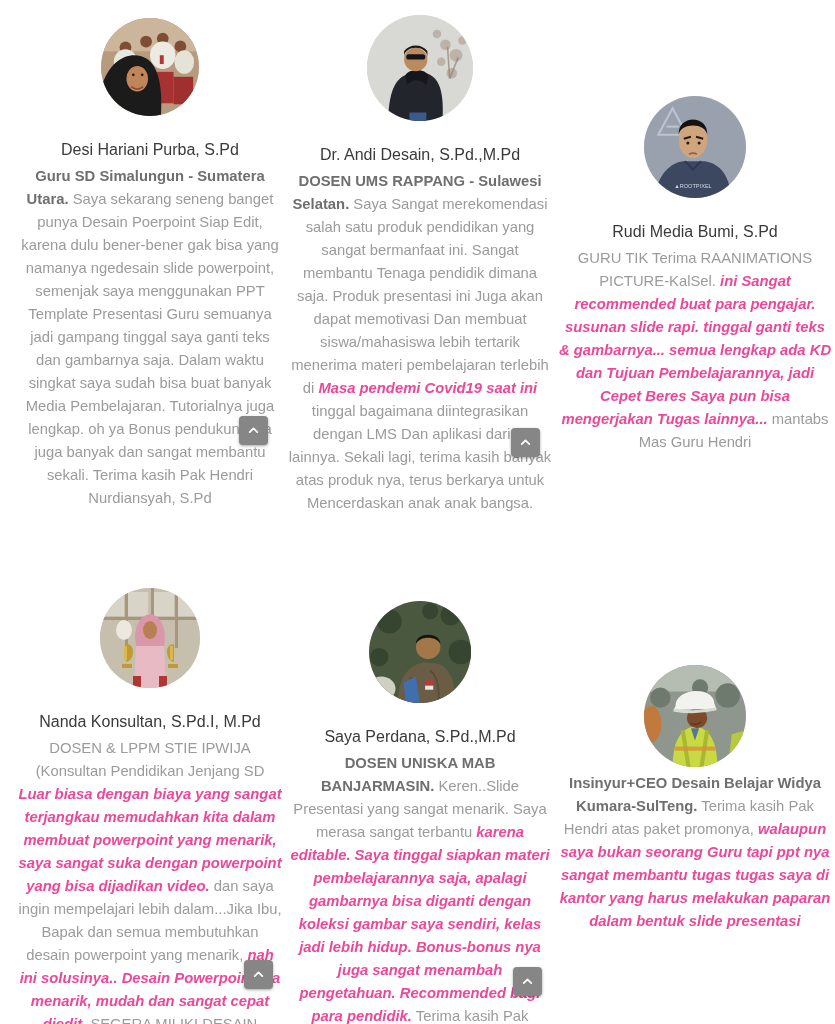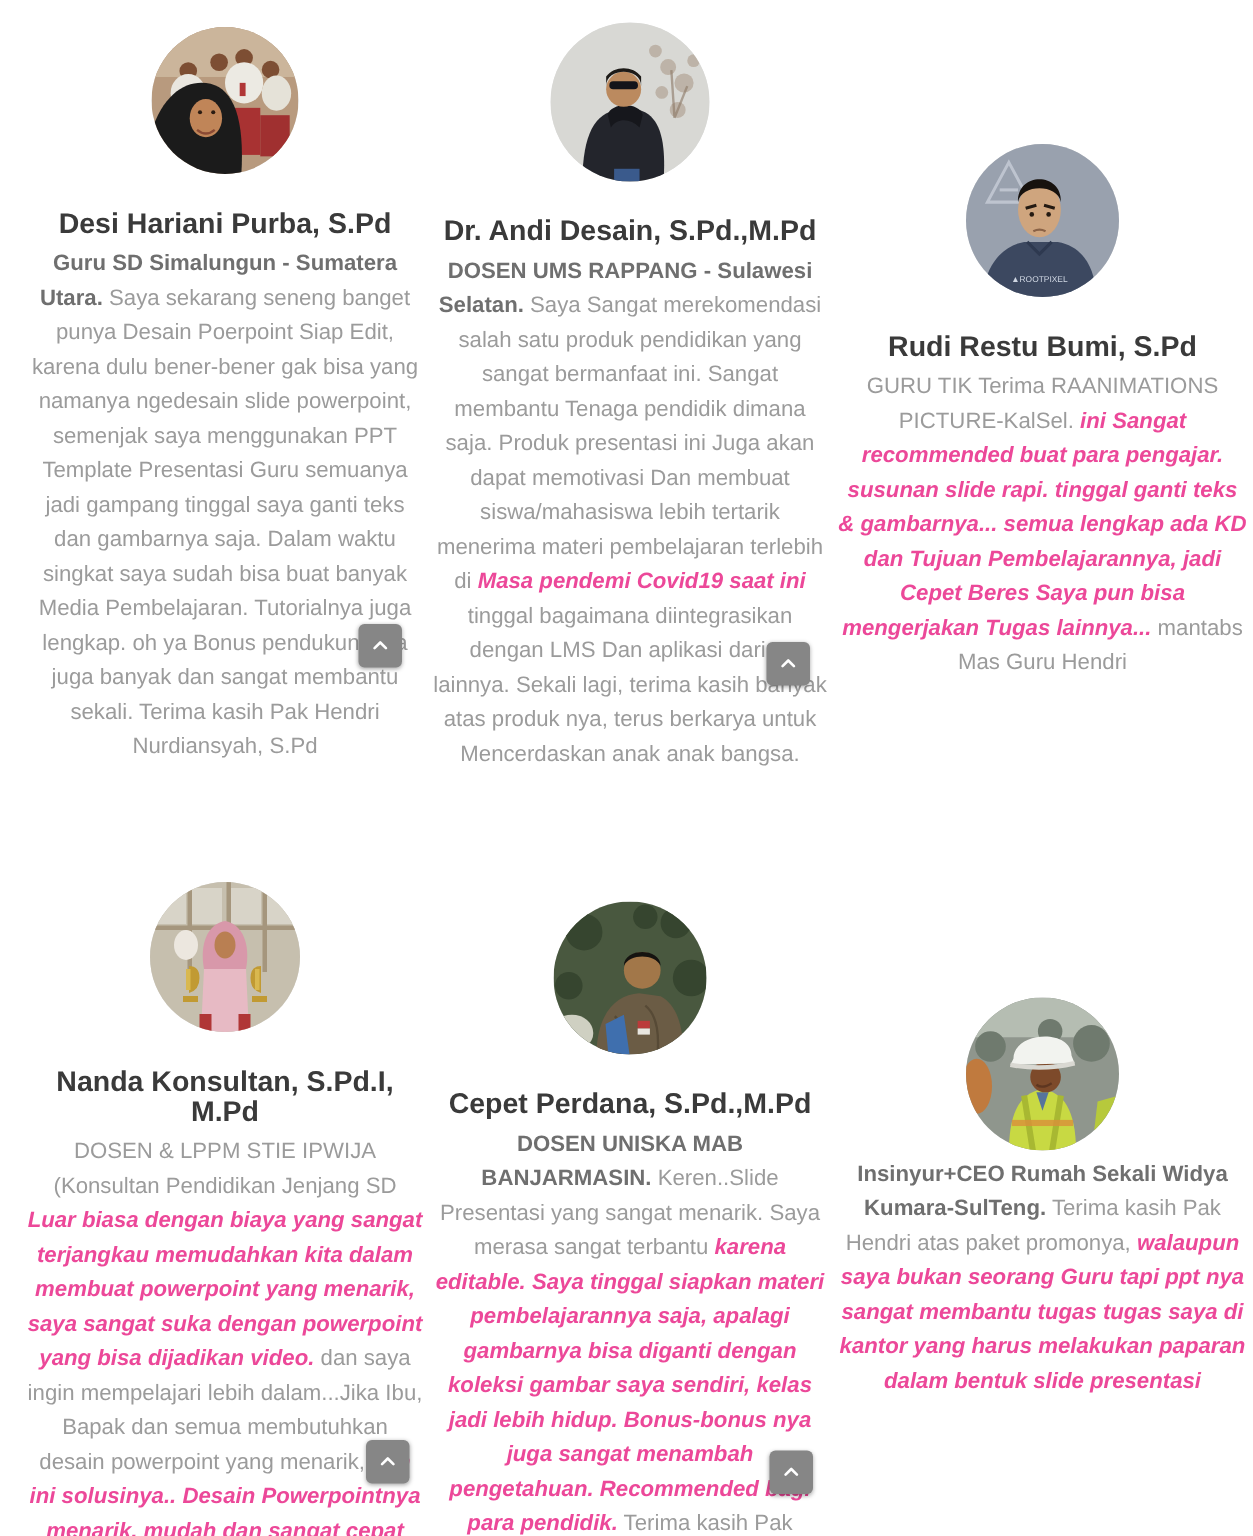--- a/index.html
+++ b/index.html
@@ -13,21 +13,21 @@
   .card-3{left:558px;top:96px;width:274px;}
   .card-4{left:18px;top:588px;width:264px;}
   .card-5{left:288px;top:601px;width:264px;}
   .card-6{left:558px;top:665px;width:274px;}
   .avatar{border-radius:50%;overflow:hidden;margin:0 auto;display:block;background:#ddd;}
   .av-98{width:98px;height:98px;}
   .av-100{width:100px;height:100px;}
   .av-102{width:102px;height:102px;}
   .av-106{width:106px;height:106px;}
   .avatar svg{display:block;width:100%;height:100%;}
-  .name{margin-top:24px;font-weight:700;font-size:19px;line-height:20px;color:#3a3a3a;}
+  .name{margin-top:24px;font-weight:400;font-size:16px;line-height:20px;color:#3a3a3a;}
   .quote{margin-top:5px;font-size:14.8px;line-height:23px;}
   .seg-lead{font-weight:700;color:#6f6f6f;}
   .seg-normal{color:#9b9b9b;font-weight:400;font-style:normal;}
   .seg-em{font-weight:700;font-style:italic;color:#ec4899;}
   .scroll-btn{
     position:absolute;width:29px;height:29px;border-radius:4px;border:none;padding:0;
     background:#868686;display:flex;align-items:center;justify-content:center;
     box-shadow:0 1px 3px rgba(0,0,0,.35);cursor:pointer;
   }
   .sb1{left:239px;top:416px;}
@@ -103,21 +103,21 @@
         <path d="M40,64 L48,72 L56,64" stroke="#2e3950" stroke-width="2" fill="none"></path>
         <text x="48" y="90" font-size="5.5" fill="#cfd6e2" text-anchor="middle" font-family="sans-serif">▲ROOTPIXEL</text>
         <ellipse cx="48" cy="43" rx="14" ry="18" fill="#cfa57e"></ellipse>
         <path d="M34,38 C33,18 63,18 62,38 C60,26 36,26 34,38 Z" fill="#17120e"></path>
         <path d="M39,42 L46,40 M51,40 L58,42" stroke="#241a12" stroke-width="2"></path>
         <circle cx="43" cy="46" r="1.5" fill="#241a12"></circle>
           <circle cx="54" cy="46" r="1.5" fill="#241a12"></circle>
         <path d="M44,57 q4,-2 8,0" stroke="#8a6246" stroke-width="1.5" fill="none"></path>
       </svg>
     </span>
-    <div class="name">Rudi Restu Bumi, S.Pd</div>
+    <div class="name">Rudi Media Bumi, S.Pd</div>
     <div class="quote"><span class="seg-normal">GURU TIK Terima RAANIMATIONS PICTURE-KalSel. </span><span class="seg-em">ini Sangat recommended buat para pengajar. susunan slide rapi. tinggal ganti teks &amp; gambarnya... semua lengkap ada KD dan Tujuan Pembelajarannya, jadi Cepet Beres Saya pun bisa mengerjakan Tugas lainnya...</span><span class="seg-normal"> mantabs Mas Guru Hendri</span></div>
   </div>
 
   <div class="card card-4">
     <span class="avatar av-100" title="Woman in pink hijab holding two gold trophies indoors">
       <svg viewBox="0 0 100 100" preserveAspectRatio="xMidYMid slice">
         <rect width="100" height="100" fill="#c6bfae"></rect>
         <g fill="#d8d4c8">
             <rect x="4" y="6" width="20" height="22"></rect>
             <rect x="28" y="4" width="20" height="24"></rect>
@@ -164,21 +164,21 @@
         <ellipse cx="12" cy="86" rx="14" ry="12" fill="#cfd0c2"></ellipse>
         <path d="M28,102 C28,74 40,61 56,60 L70,62 C81,68 85,82 85,102 Z" fill="#6b5c45"></path>
         <path d="M40,75 q8,6 4,25 M60,68 q10,8 8,32" stroke="#574a36" stroke-width="1.5" fill="none"></path>
         <path d="M34,80 L46,74 L50,102 L36,102 Z" fill="#3f6fae"></path>
         <rect x="55" y="78" width="8" height="5" fill="#bb3b3b"></rect>
           <rect x="55" y="83" width="8" height="4" fill="#e8e6e0"></rect>
         <circle cx="58" cy="45" r="12" fill="#a27749"></circle>
         <path d="M46,42 C46,30 70,30 70,42 C66,34 50,34 46,42 Z" fill="#151310"></path>
       </svg>
     </span>
-    <div class="name">Cepet Perdana, S.Pd.,M.Pd</div>
+    <div class="name">Saya Perdana, S.Pd.,M.Pd</div>
     <div class="quote"><span class="seg-lead">DOSEN UNISKA MAB BANJARMASIN.</span><span class="seg-normal"> Keren..Slide Presentasi yang sangat menarik. Saya merasa sangat terbantu </span><span class="seg-em">karena editable. Saya tinggal siapkan materi pembelajarannya saja, apalagi gambarnya bisa diganti dengan koleksi gambar saya sendiri, kelas jadi lebih hidup. Bonus-bonus nya juga sangat menambah pengetahuan. Recommended bagi para pendidik.</span><span class="seg-normal"> Terima kasih Pak Hendri Nurdiansyah, S.Pd</span></div>
   </div>
 
   <div class="card card-6">
     <span class="avatar av-102" title="Man wearing white hard hat and yellow-green hi-vis safety vest at a construction site">
       <svg viewBox="0 0 100 100" preserveAspectRatio="xMidYMid slice">
         <rect width="100" height="100" fill="#8f968d"></rect>
         <rect x="0" y="0" width="100" height="26" fill="#b5bdb2"></rect>
         <g fill="#6f7a6e">
             <circle cx="82" cy="30" r="12"></circle>
@@ -190,21 +190,21 @@
         <path d="M28,102 C28,74 36,62 50,60 C64,62 72,74 72,102 Z" fill="#c8d943"></path>
         <path d="M38,64 L44,102 M62,64 L56,102" stroke="#a8b832" stroke-width="4"></path>
         <path d="M46,62 L50,74 L54,62 Z" fill="#56749c"></path>
         <rect x="30" y="80" width="40" height="4" fill="#d98e3a" opacity="0.8"></rect>
         <ellipse cx="52" cy="52" rx="10" ry="10" fill="#7d4a2a"></ellipse>
         <path d="M31,40 C31,22 69,20 69,38 L71,43 L29,44 Z" fill="#f2f3ef"></path>
         <path d="M29,44 Q50,48 71,43" stroke="#d9d8d2" stroke-width="3" fill="none"></path>
         <path d="M56,56 q-6,4 -10,1" stroke="#5e3620" stroke-width="1.5" fill="none"></path>
       </svg>
     </span>
-    <div class="quote"><span class="seg-lead">Insinyur+CEO Rumah Sekali Widya Kumara-SulTeng.</span><span class="seg-normal"> Terima kasih Pak Hendri atas paket promonya, </span><span class="seg-em">walaupun saya bukan seorang Guru tapi ppt nya sangat membantu tugas tugas saya di kantor yang harus melakukan paparan dalam bentuk slide presentasi</span></div>
+    <div class="quote"><span class="seg-lead">Insinyur+CEO Desain Belajar Widya Kumara-SulTeng.</span><span class="seg-normal"> Terima kasih Pak Hendri atas paket promonya, </span><span class="seg-em">walaupun saya bukan seorang Guru tapi ppt nya sangat membantu tugas tugas saya di kantor yang harus melakukan paparan dalam bentuk slide presentasi</span></div>
   </div>
 
   <button class="scroll-btn sb1">
     <svg width="13" height="13" viewBox="0 0 24 24">
         <path d="M5 15 L12 8 L19 15" stroke="#ffffff" stroke-width="3.2" fill="none" stroke-linecap="round" stroke-linejoin="round"></path>
       </svg>
   </button>
   <button class="scroll-btn sb2">
     <svg width="13" height="13" viewBox="0 0 24 24">
         <path d="M5 15 L12 8 L19 15" stroke="#ffffff" stroke-width="3.2" fill="none" stroke-linecap="round" stroke-linejoin="round"></path>

